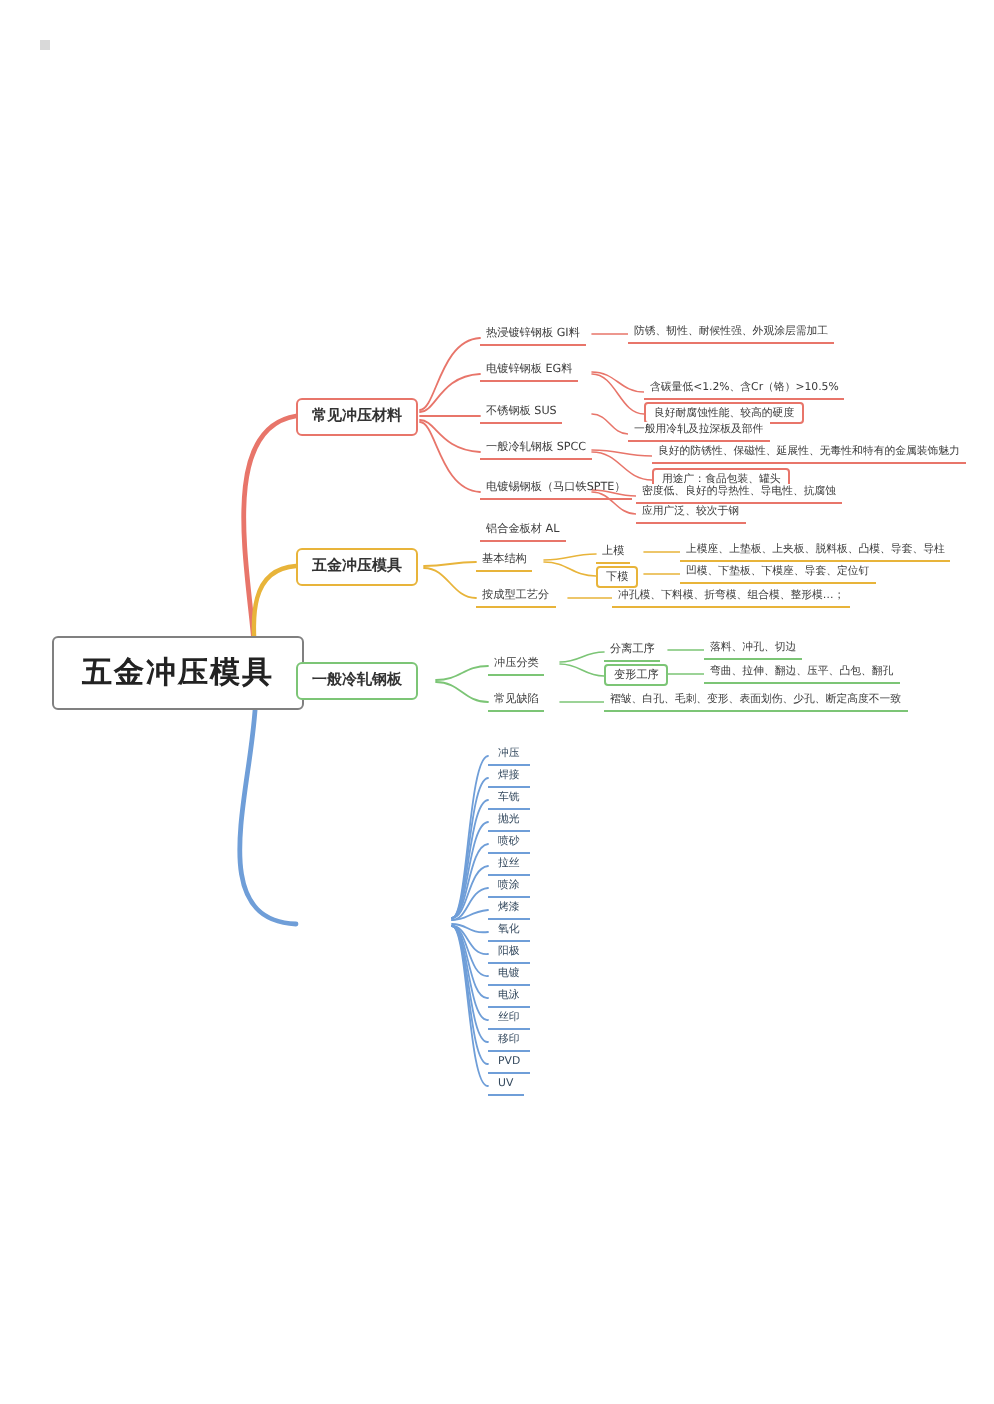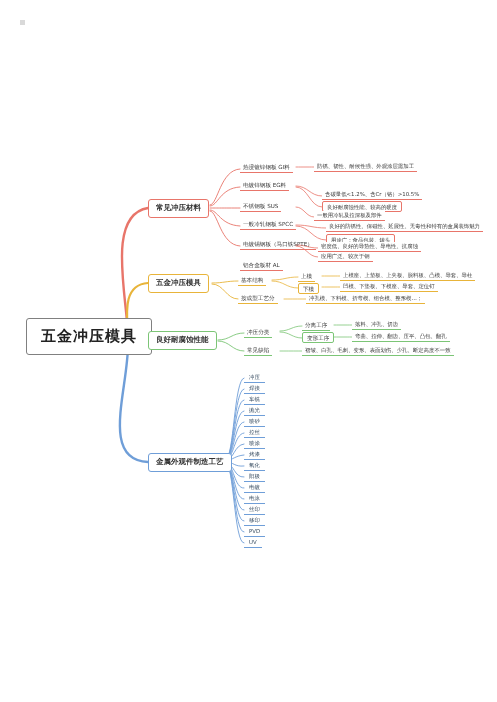--- a/index.html
+++ b/index.html
@@ -201,34 +201,33 @@
 
   <div class="node l2 orange" style="left:298px;top:272px;">上模</div>
   <div class="node l3 orange" style="left:340px;top:271px;">上模座、上垫板、上夹板、脱料板、凸模、导套、导柱</div>
 
   <div class="node l2 boxed orange" style="left:298px;top:283px;">下模</div>
   <div class="node l3 orange" style="left:340px;top:282px;">凹模、下垫板、下模座、导套、定位钉</div>
 
   <div class="node l2 orange" style="left:238px;top:294px;">按成型工艺分</div>
   <div class="node l3 orange" style="left:306px;top:294px;">冲孔模、下料模、折弯模、组合模、整形模…；</div>
 
-  <div class="node l1 green" style="left:148px;top:331px;">良好耐腐蚀性能</div>
+  <div class="node l1 green" style="left:148px;top:331px;">一般冷轧钢板</div>
 
   <div class="node l2 green" style="left:244px;top:328px;">冲压分类</div>
 
   <div class="node l2 green" style="left:302px;top:321px;">分离工序</div>
   <div class="node l3 green" style="left:352px;top:320px;">落料、冲孔、切边</div>
 
   <div class="node l2 boxed green" style="left:302px;top:332px;">变形工序</div>
   <div class="node l3 green" style="left:352px;top:332px;">弯曲、拉伸、翻边、压平、凸包、翻孔</div>
 
   <div class="node l2 green" style="left:244px;top:346px;">常见缺陷</div>
   <div class="node l3 green" style="left:302px;top:346px;">褶皱、白孔、毛刺、变形、表面划伤、少孔、断定高度不一致</div>
 
-  <div class="node l1 blue" style="left:148px;top:453px;">金属外观件制造工艺</div>
 
   <div class="node leaf" style="left:244px;top:373px;">冲压</div>
   <div class="node leaf" style="left:244px;top:384px;">焊接</div>
   <div class="node leaf" style="left:244px;top:395px;">车铣</div>
   <div class="node leaf" style="left:244px;top:406px;">抛光</div>
   <div class="node leaf" style="left:244px;top:417px;">喷砂</div>
   <div class="node leaf" style="left:244px;top:428px;">拉丝</div>
   <div class="node leaf" style="left:244px;top:439px;">喷涂</div>
   <div class="node leaf" style="left:244px;top:450px;">烤漆</div>
   <div class="node leaf" style="left:244px;top:461px;">氧化</div>

